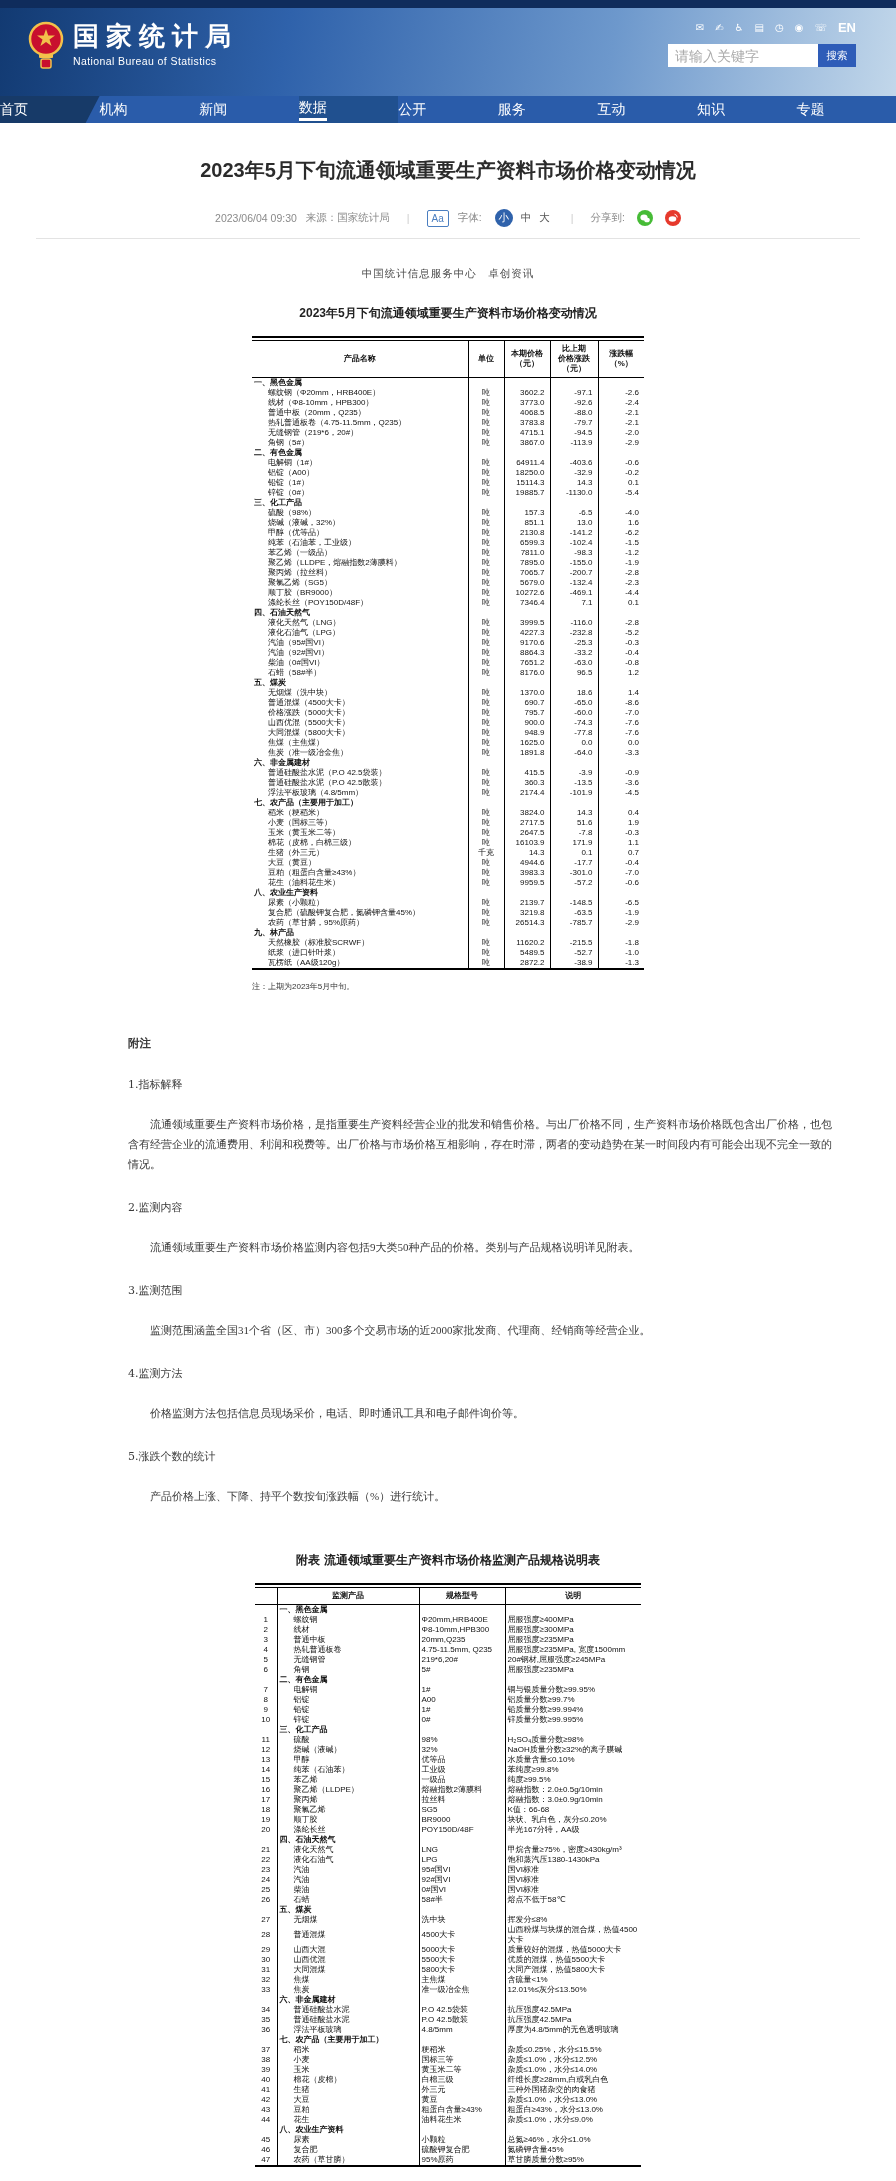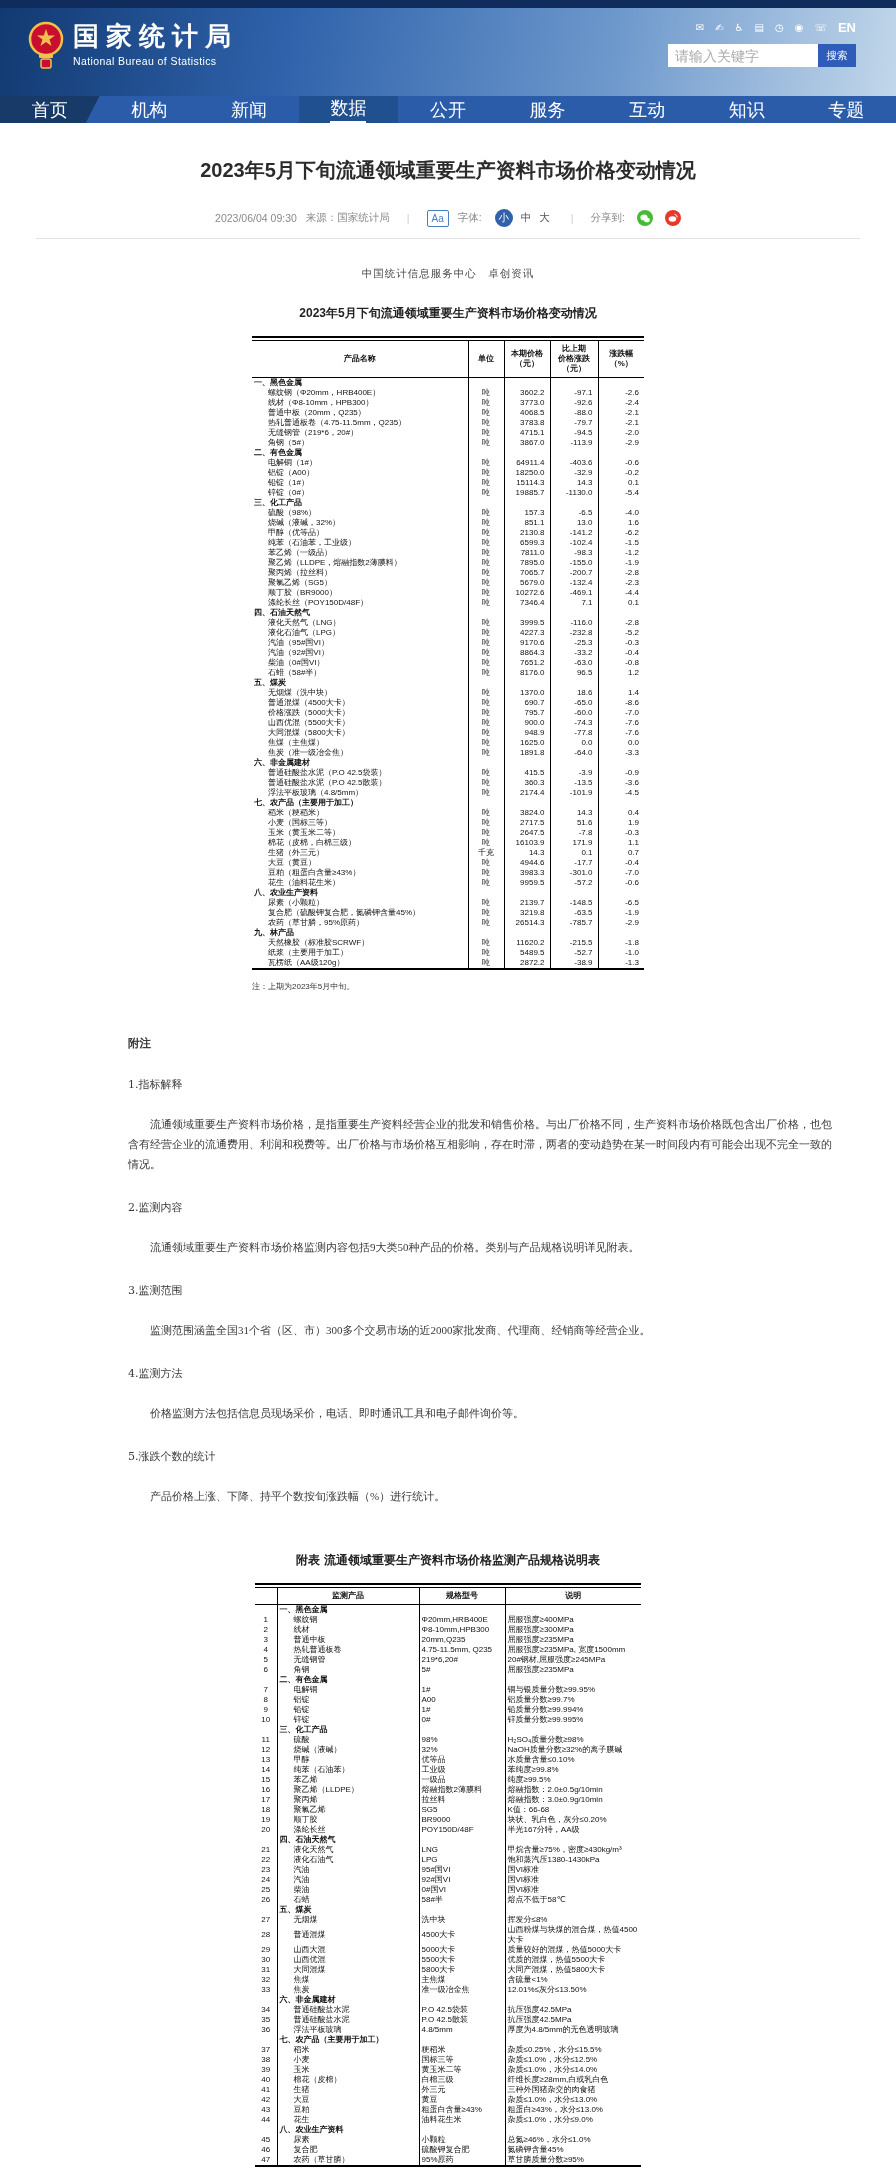--- a/index.html
+++ b/index.html
@@ -15,21 +15,21 @@
   .header-right { position:absolute; right:40px; top:12px; text-align:right; }
   .icon-row { display:flex; justify-content:flex-end; align-items:center; gap:11px; color:#fff; }
   .hd-ic { font-size:10px; line-height:12px; color:#fff; cursor:pointer; }
   .lang { font-size:13px; font-weight:bold; }
   .search-row { margin-top:9px; display:flex; }
   .search-input { width:150px; height:23px; border:none; background:#fff; font-size:14px; padding:0 7px; color:#333; outline:none; }
   .search-input::placeholder { color:#aaa; }
   .search-btn { width:38px; height:23px; border:none; background:#2e5cb8; color:#fff; font-size:10.5px; cursor:pointer; }
   
   .main-nav { display:flex; height:27px; background:#2a5caa; }
-  .nav-item { flex:1; display:flex; align-items:center; justify-content:center; color:#fff; font-size:18px; cursor:pointer; position:relative; }
+  .nav-item { flex:1; display:flex; align-items:center; color:#fff; font-size:14px; cursor:pointer; position:relative; }
   .nav-item.home { background:#173a68; clip-path:polygon(0 0,100% 0,86% 100%,0 100%); }
   .nav-item.active { background:#20508f; }
   .nav-item.active .nav-label { border-bottom:3px solid #fff; padding-bottom:1px; }
   
   .article { width:824px; margin:0 auto; padding-top:34px; }
   .art-title { text-align:center; font-size:20px; font-weight:bold; color:#2b2b2b; line-height:26px; }
   .meta-row { margin-top:26px; padding-bottom:11px; border-bottom:1px solid #e3e3e3; display:flex; justify-content:center; align-items:center; gap:9px; font-size:10.5px; color:#8a8a8a; }
   .meta-sep { color:#ccc; margin:0 8px; }
   .aa-box { border:1px solid #4a7ec0; color:#4a7ec0; font-size:10px; padding:2px 4px; border-radius:2px; cursor:pointer; }
   .fs-opt { color:#555; cursor:pointer; margin:0 4px; }
@@ -572,21 +572,21 @@
             <td></td>
           </tr>
           <tr>
             <td class="prod">天然橡胶（标准胶SCRWF）</td>
             <td class="ctr">吨</td>
             <td class="num">11620.2</td>
             <td class="num">-215.5</td>
             <td class="num">-1.8</td>
           </tr>
           <tr>
-            <td class="prod">纸浆（主要用于加工）</td>
+            <td class="prod">纸浆（进口针叶浆）</td>
             <td class="ctr">吨</td>
             <td class="num">5489.5</td>
             <td class="num">-52.7</td>
             <td class="num">-1.0</td>
           </tr>
           <tr>
             <td class="prod">瓦楞纸（AA级120g）</td>
             <td class="ctr">吨</td>
             <td class="num">2872.2</td>
             <td class="num">-38.9</td>

